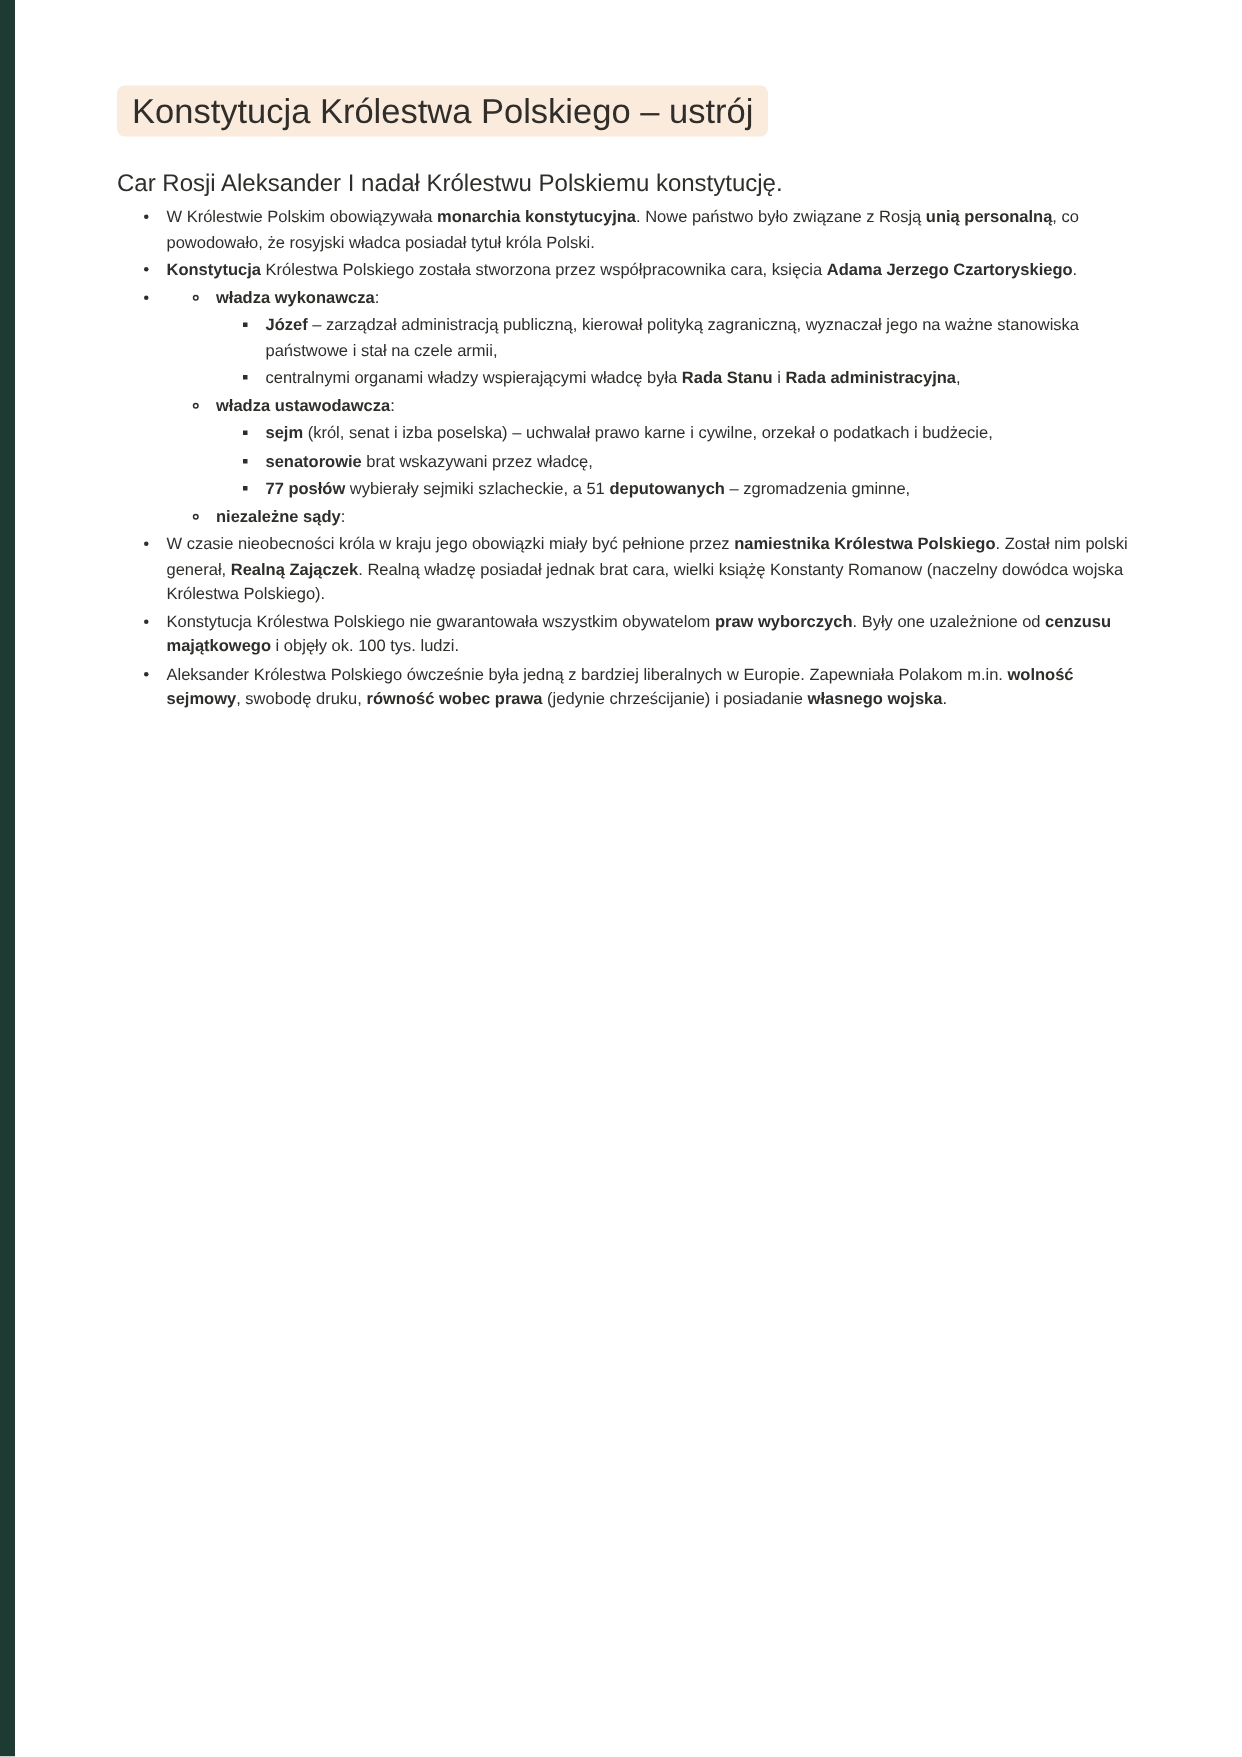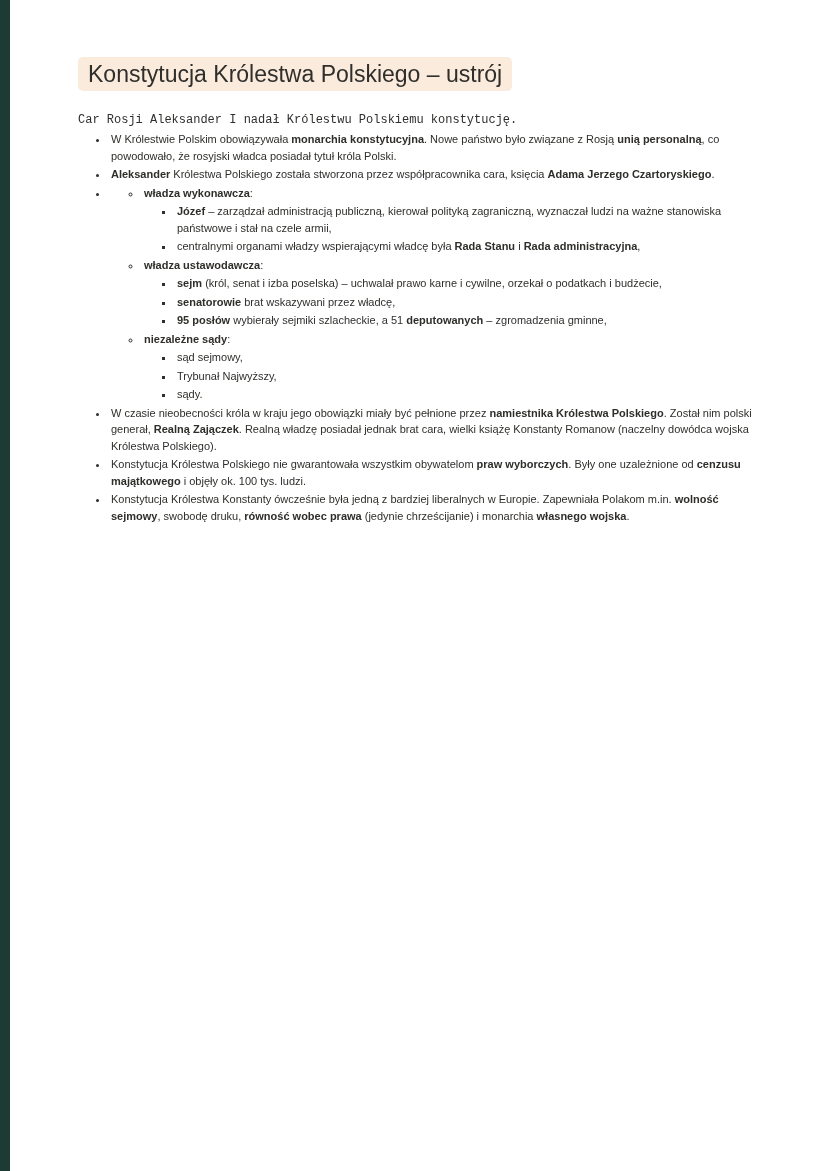--- a/index.html
+++ b/index.html
@@ -33,23 +33,22 @@
   }
   .highlight{
     background:var(--highlight);
     padding:4px 10px;
     border-radius:5px;
     box-decoration-break:clone;
     -webkit-box-decoration-break:clone;
   }
   p.intro{
     margin:0 0 2px 0;
-    font-size:12px;
+    font-size:16px;
     line-height:1.5;
-    font-family:Liberation Mono, monospace;
   }
   ul{
     margin:0;
     padding-left:31px;
     font-size:11px;
     line-height:1.5;
   }
   ul.lvl1 > li{ list-style-type:disc; }
   ul.lvl2 > li{ list-style-type:circle; }
   ul.lvl3 > li{ list-style-type:square; }
@@ -61,36 +60,32 @@
 <body>
 
 <div class="page">
   <div class="sidebar-strip"></div>
   <div class="content">
     <h1 class="title"><span class="highlight">Konstytucja Królestwa Polskiego – ustrój</span></h1>
     <p class="intro"><span>Car Rosji Aleksander I nadał Królestwu Polskiemu konstytucję.</span></p>
     <div id="outline-root">
         <ul class="lvl1">
           <li><span>W Królestwie Polskim obowiązywała </span><span class="b">monarchia konstytucyjna</span><span>. Nowe państwo było związane z Rosją </span><span class="b">unią personalną</span><span>, co powodowało, że rosyjski władca posiadał tytuł króla Polski.</span></li>
-          <li><span class="b">Aleksander</span><span> Królestwa Polskiego została stworzona przez współpracownika cara, księcia </span><span class="b">Adama Jerzego Czartoryskiego</span><span>.</span></li>
+          <li><span class="b">Konstytucja</span><span> Królestwa Polskiego została stworzona przez współpracownika cara, księcia </span><span class="b">Adama Jerzego Czartoryskiego</span><span>.</span></li>
           <li><ul class="lvl2">
               <li><span class="b">władza wykonawcza</span><span>:</span><ul class="lvl3">
-                  <li><span class="b">Józef</span><span> – zarządzał administracją publiczną, kierował polityką zagraniczną, wyznaczał ludzi na ważne stanowiska państwowe i stał na czele armii,</span></li>
+                  <li><span class="b">Józef</span><span> – zarządzał administracją publiczną, kierował polityką zagraniczną, wyznaczał jego na ważne stanowiska państwowe i stał na czele armii,</span></li>
                   <li><span>centralnymi organami władzy wspierającymi władcę była </span><span class="b">Rada Stanu</span><span> i </span><span class="b">Rada administracyjna</span><span>,</span></li>
                 </ul></li>
               <li><span class="b">władza ustawodawcza</span><span>:</span><ul class="lvl3">
                   <li><span class="b">sejm</span><span> (król, senat i izba poselska) – uchwalał prawo karne i cywilne, orzekał o podatkach i budżecie,</span></li>
                   <li><span class="b">senatorowie</span><span> brat wskazywani przez władcę,</span></li>
-                  <li><span class="b">95 posłów</span><span> wybierały sejmiki szlacheckie, a 51 </span><span class="b">deputowanych</span><span> – zgromadzenia gminne,</span></li>
+                  <li><span class="b">77 posłów</span><span> wybierały sejmiki szlacheckie, a 51 </span><span class="b">deputowanych</span><span> – zgromadzenia gminne,</span></li>
                 </ul></li>
-              <li><span class="b">niezależne sądy</span><span>:</span><ul class="lvl3">
-                  <li><span>sąd sejmowy,</span></li>
-                  <li><span>Trybunał Najwyższy,</span></li>
-                  <li><span>sądy.</span></li>
-                </ul></li>
+              <li><span class="b">niezależne sądy</span><span>:</span></li>
             </ul></li>
           <li><span>W czasie nieobecności króla w kraju jego obowiązki miały być pełnione przez </span><span class="b">namiestnika Królestwa Polskiego</span><span>. Został nim polski generał, </span><span class="b">Realną Zajączek</span><span>. Realną władzę posiadał jednak brat cara, wielki książę Konstanty Romanow (naczelny dowódca wojska Królestwa Polskiego).</span></li>
           <li><span>Konstytucja Królestwa Polskiego nie gwarantowała wszystkim obywatelom </span><span class="b">praw wyborczych</span><span>. Były one uzależnione od </span><span class="b">cenzusu majątkowego</span><span> i objęły ok. 100 tys. ludzi.</span></li>
-          <li><span>Konstytucja Królestwa Konstanty ówcześnie była jedną z bardziej liberalnych w Europie. Zapewniała Polakom m.in. </span><span class="b">wolność sejmowy</span><span>, swobodę druku, </span><span class="b">równość wobec prawa</span><span> (jedynie chrześcijanie) i monarchia </span><span class="b">własnego wojska</span><span>.</span></li>
+          <li><span>Aleksander Królestwa Polskiego ówcześnie była jedną z bardziej liberalnych w Europie. Zapewniała Polakom m.in. </span><span class="b">wolność sejmowy</span><span>, swobodę druku, </span><span class="b">równość wobec prawa</span><span> (jedynie chrześcijanie) i posiadanie </span><span class="b">własnego wojska</span><span>.</span></li>
         </ul>
       </div>
   </div>
 </div>
 
 </body></html>

